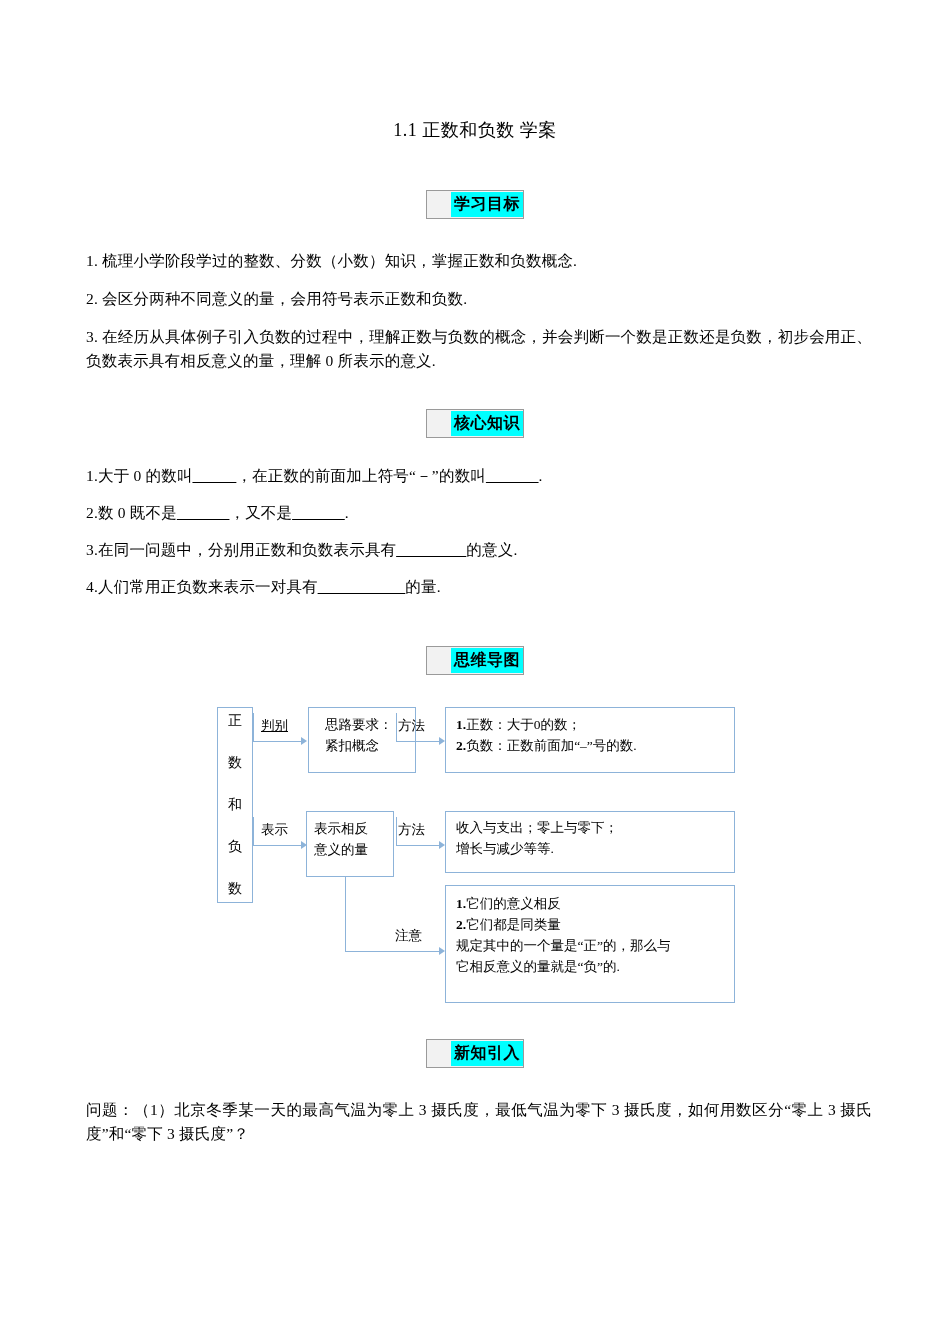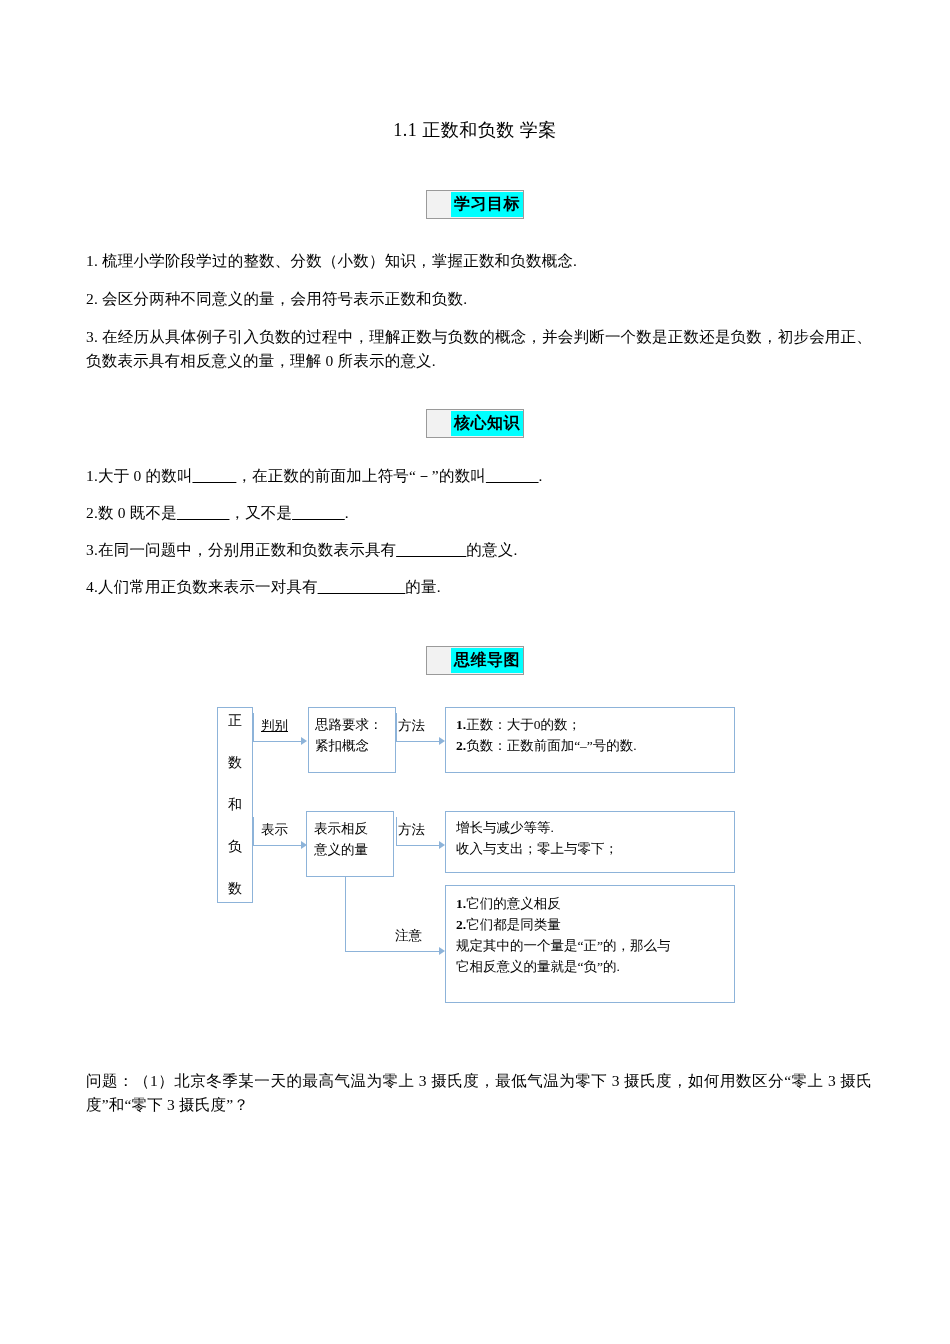--- a/index.html
+++ b/index.html
@@ -104,21 +104,21 @@
   .mm-root {
     left: 22px; top: 14px;
     width: 36px; height: 196px;
     display: flex; flex-direction: column;
     align-items: center; justify-content: space-between;
     padding: 6px 0 6px 0;
     font-size: 14px;
   }
   .mm-root span { display: block; line-height: 1; }
 
-  .mm-b1 { left: 113px; top: 14px; width: 88px; height: 66px; padding: 7px 6px 0 6px; }
+  .mm-b1 { left: 113px; top: 14px; width: 108px; height: 66px; padding: 7px 6px 0 16px; }
   .mm-b2 { left: 111px; top: 118px; width: 88px; height: 66px; padding: 7px 6px 0 7px; }
   .mm-r1 { left: 250px; top: 14px; width: 290px; height: 66px; padding: 7px 6px 0 10px; }
   .mm-r2 { left: 250px; top: 118px; width: 290px; height: 62px; padding: 6px 6px 0 10px; }
   .mm-r3 { left: 250px; top: 192px; width: 290px; height: 118px; padding: 8px 6px 0 10px; font-family: Liberation Serif, serif; }
 
   .mm-label {
     position: absolute;
     font-size: 13.5px;
     line-height: 1;
     white-space: nowrap;
@@ -243,35 +243,40 @@
     <div class="conn h" style="left:150px; top:258px; width:95px;"></div>
     <div class="arrow" style="left:244px; top:254px;"></div>
     <div class="mm-label lbl-zhuyi">注意</div>
 
     <div class="mm-box mm-r1">
       <span class="ln"><b>1.</b><span>正数：大于0的数；</span></span>
       <span class="ln"><b>2.</b><span>负数：正数前面加“–”号的数.</span></span>
     </div>
 
     <div class="mm-box mm-r2">
+      <span class="ln">收入与支出；零上与零下；</span>
       <span class="ln">增长与减少等等.</span>
-      <span class="ln">收入与支出；零上与零下；</span>
     </div>
 
     <div class="mm-box mm-r3">
       <span class="ln"><b>1.</b><span>它们的意义相反</span></span>
       <span class="ln"><b>2.</b><span>它们都是同类量</span></span>
       <span class="ln">规定其中的一个量是“正”的，那么与</span>
       <span class="ln">它相反意义的量就是“负”的.</span>
     </div>
 
   </div>
 
   <div class="sp-26"></div>
 
+  <div class="section-head">
+    <span class="badge">
+      <span class="badge-text">新知引入</span>
+    </span>
+  </div>
 
   <div class="sp-30"></div>
 
   <div class="body-block">
     <p class="para">问题：（1）北京冬季某一天的最高气温为零上 3 摄氏度，最低气温为零下 3 摄氏度，如何用数区分“零上 3 摄氏度”和“零下 3 摄氏度”？</p>
   </div>
 
 </div>
 
 </body></html>

